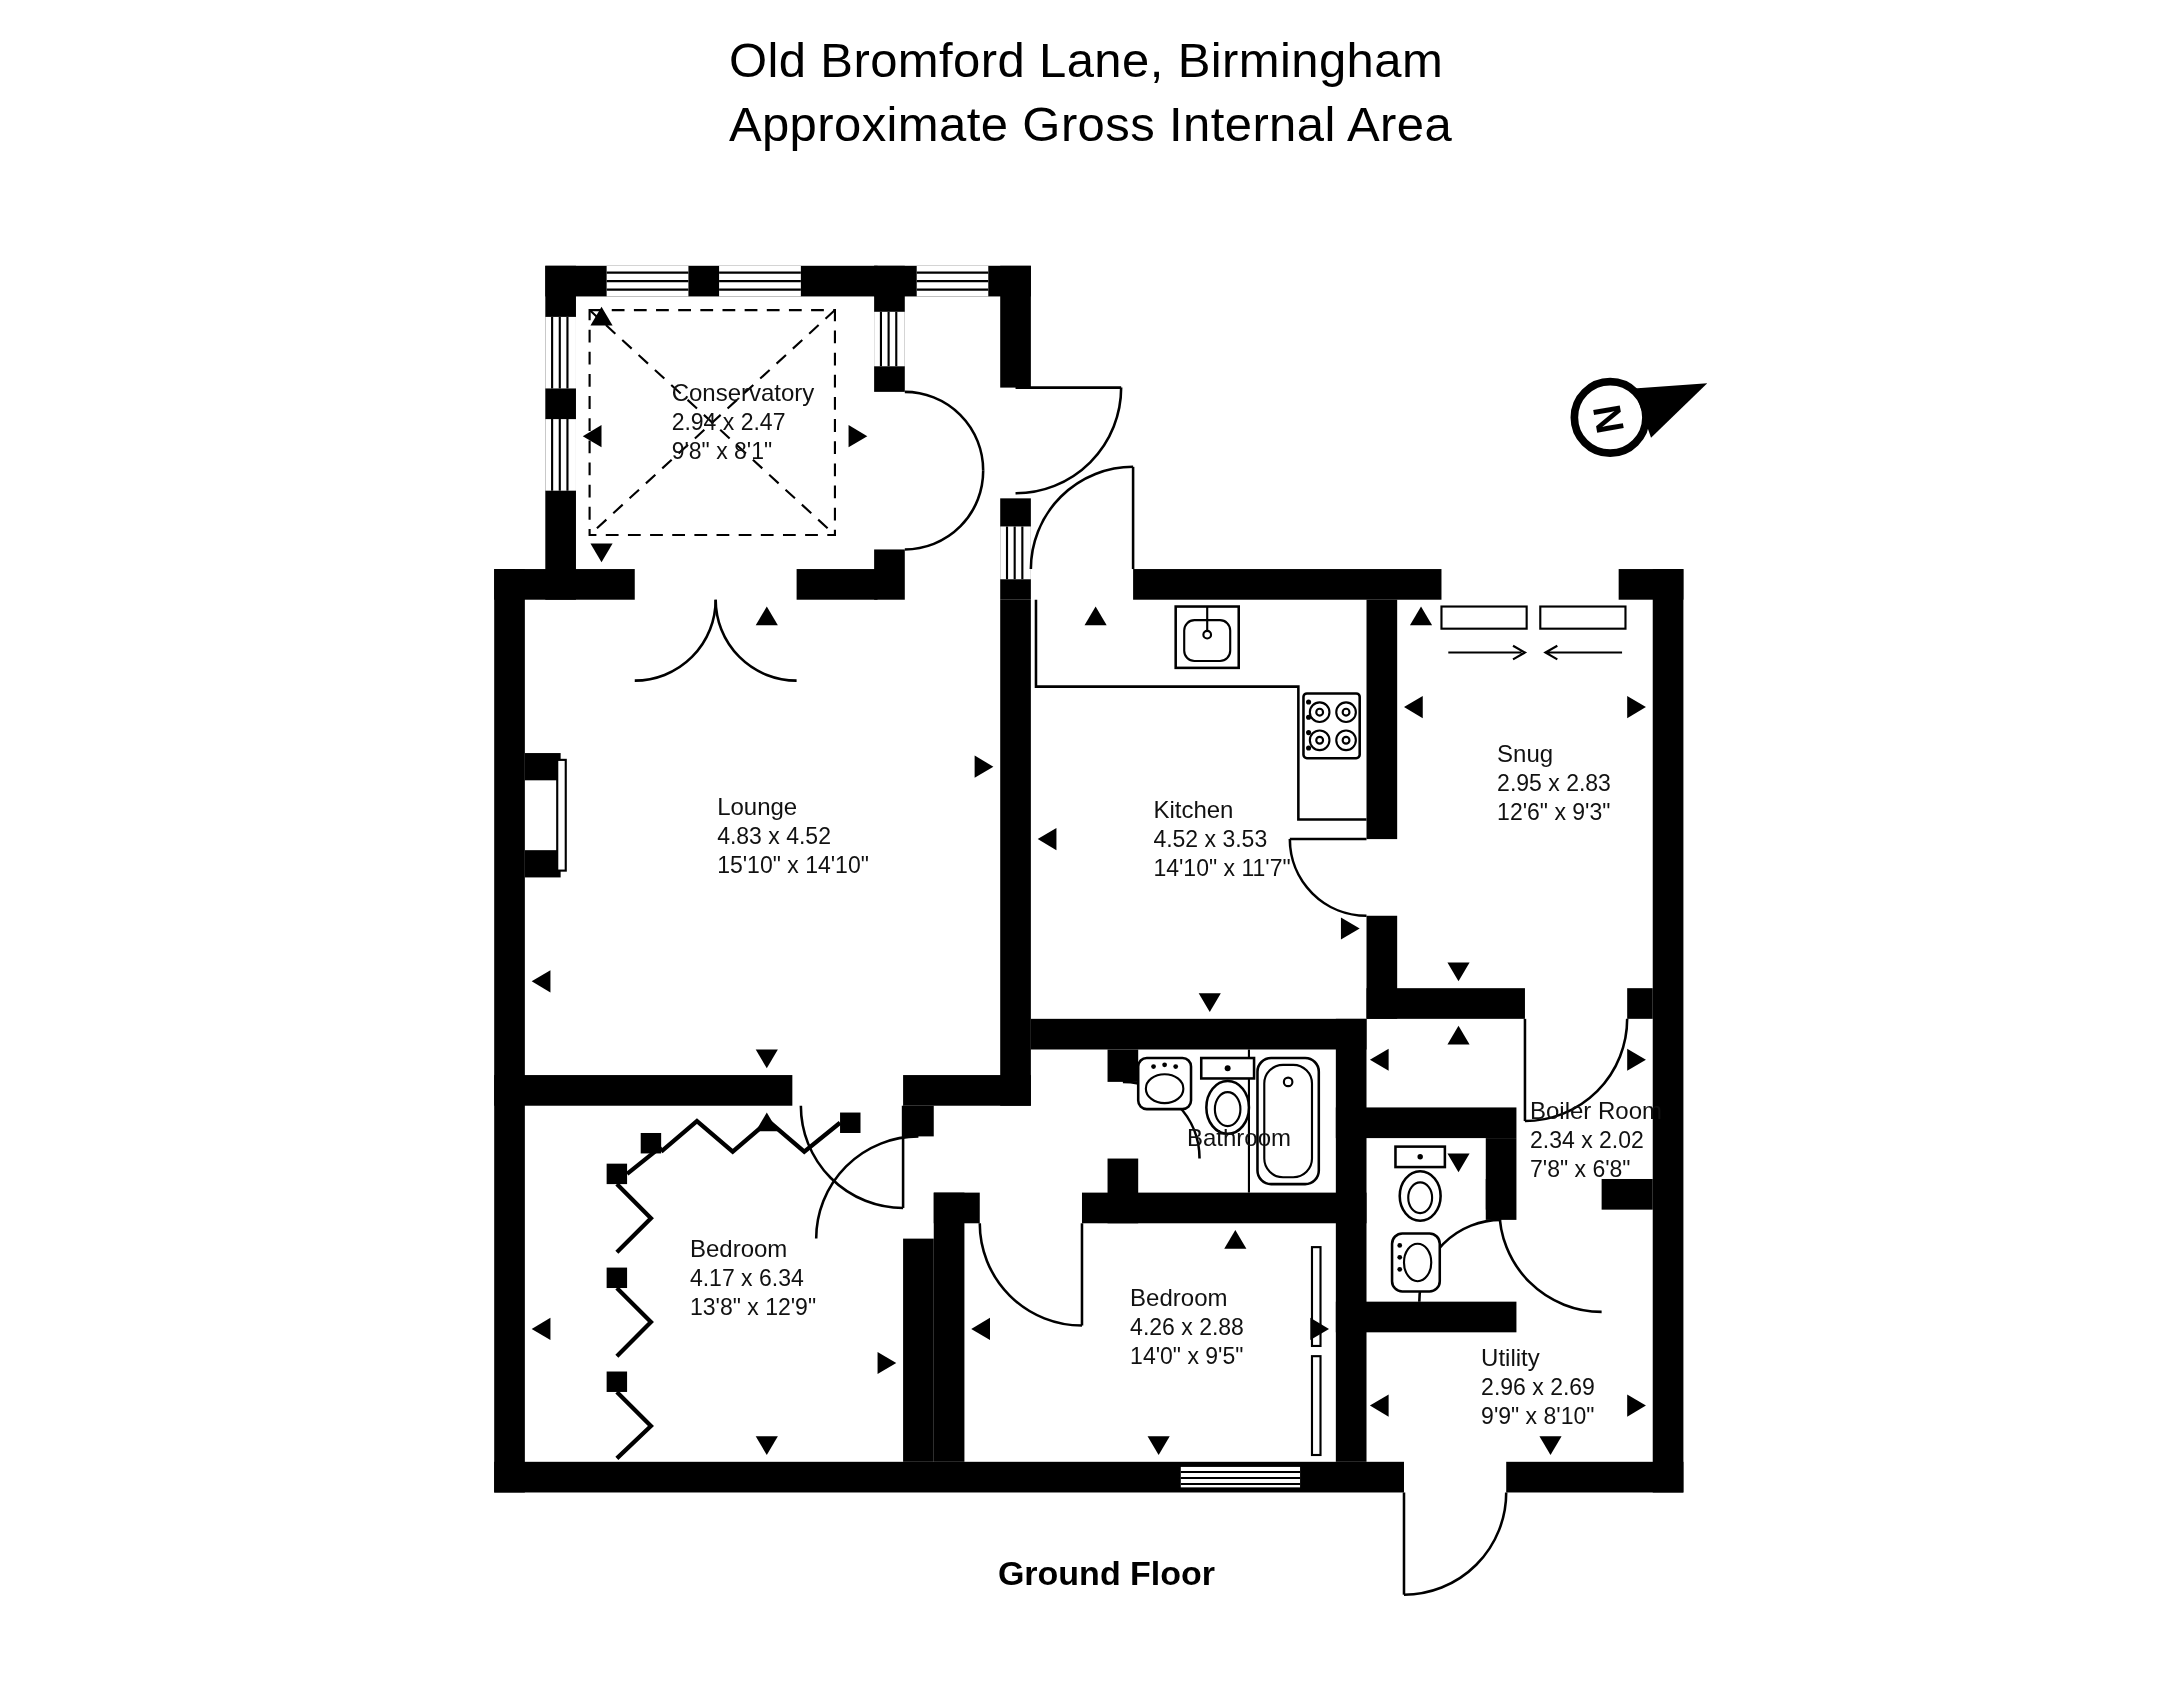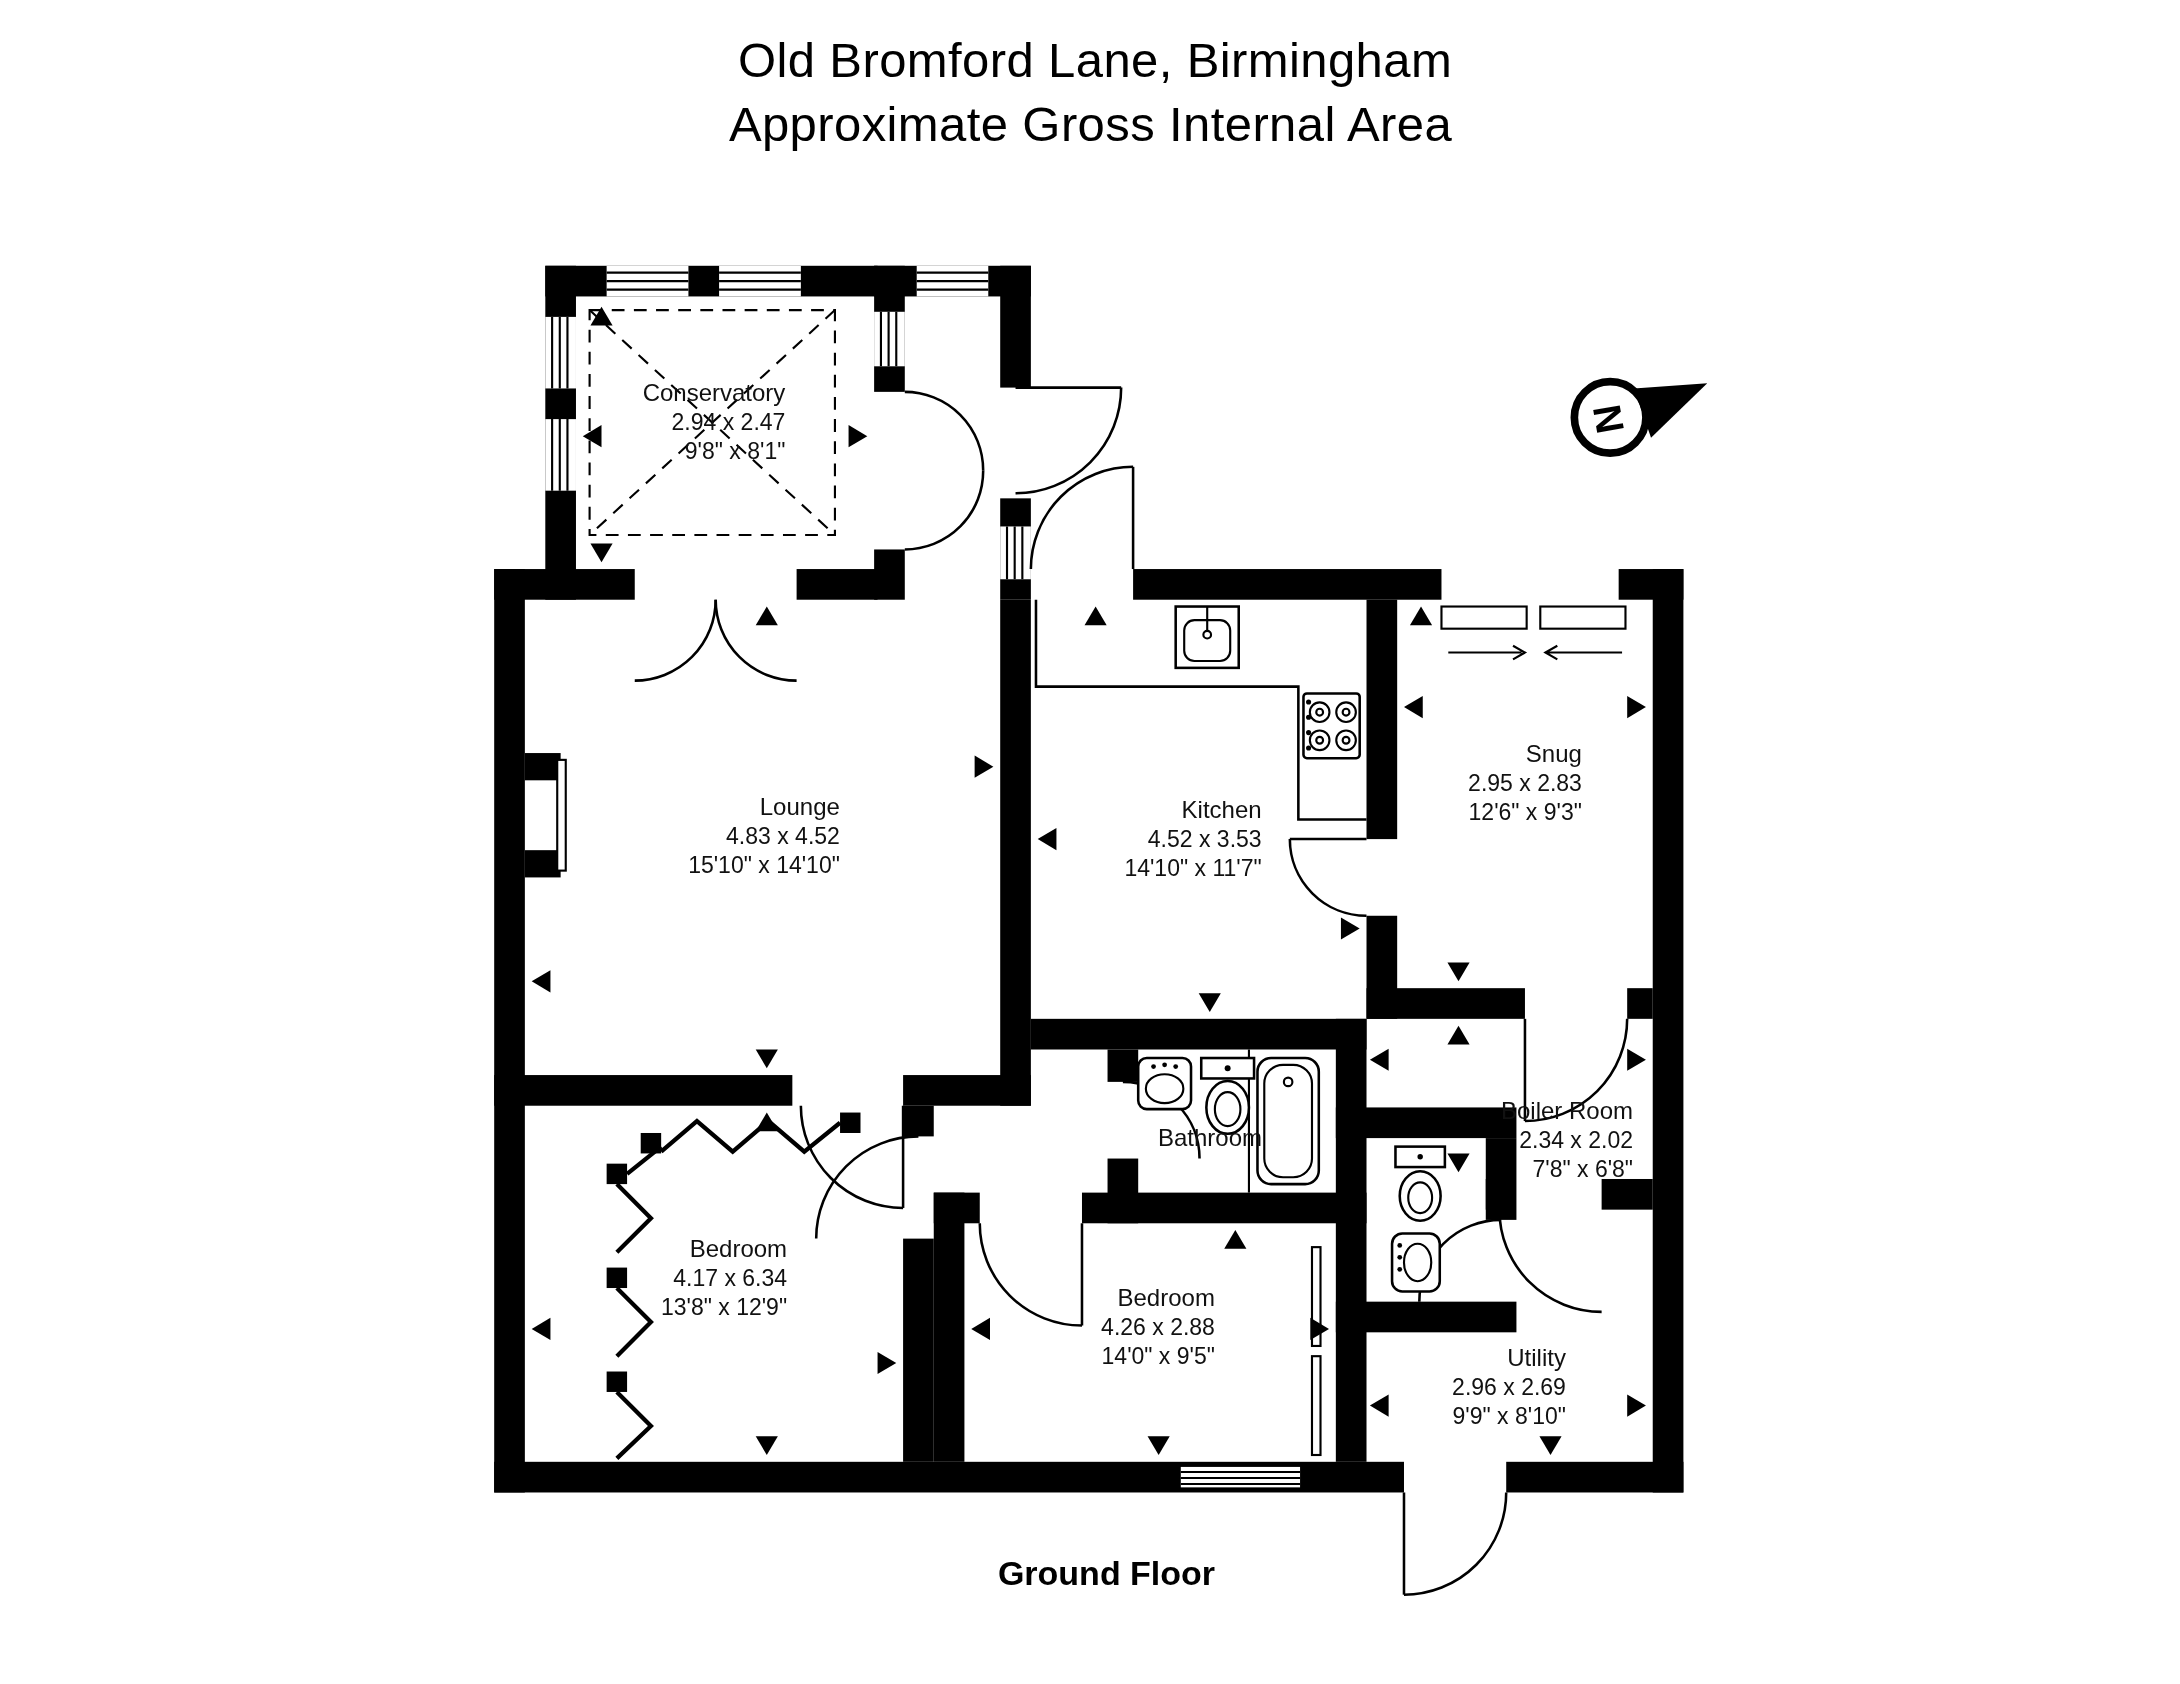--- a/index.html
+++ b/index.html
@@ -1,28 +1,28 @@
 <!DOCTYPE html>
 <html style="font-size:13.6px"><head>
 <meta charset="utf-8">
 <style>
   html,body{margin:0;padding:0;background:#fff;}
   .stage{position:relative;width:2181px;height:1685px;background:#ffffff;
          font-family:"Liberation Sans",sans-serif;overflow:hidden;}
   .plan-svg{position:absolute;left:0;top:0;}
 
   .title-block{position:absolute;top:29px;left:50%;transform:translateX(-50%);
-    text-align:right;font-size:49px;line-height:1.30;color:#000;letter-spacing:0.4px;white-space:nowrap;}
+    text-align:left;font-size:49px;line-height:1.30;color:#000;letter-spacing:0.4px;white-space:nowrap;}
   .floor-label{position:absolute;top:1554px;left:50%;transform:translateX(-50%);
     font-size:34px;font-weight:700;color:#000;white-space:nowrap;margin-left:16px;}
   .disclaimer{position:absolute;top:1613px;left:50%;transform:translateX(-50%);
     width:1133px;text-align:center;font-size:20.4px;line-height:1.5;color:#9b9b9b;}
 
-  .room-label{position:absolute;transform:translate(-50%,-50%);text-align:right;
-    color:#111;font-size:23px;line-height:1.25;white-space:nowrap;}
+  .room-label{position:absolute;transform:translate(-50%,-50%);text-align:left;
+    color:#111;font-size:23px;line-height:1.25;white-space:nowrap;margin-left:29px;}
   .room-label .room-name{font-size:24px;}
 
   
   .wall{fill:#000;}
   .win{fill:#fff;}
   .wline{stroke:#000;stroke-width:2.5;fill:none;}
   .arc{stroke:#000;stroke-width:3;fill:none;}
   .fix{stroke:#000;stroke-width:3;fill:#fff;}
   .thin{stroke:#000;stroke-width:2.5;fill:#fff;}
   .dash{stroke:#000;stroke-width:2.5;fill:none;stroke-dasharray:15 11;}

